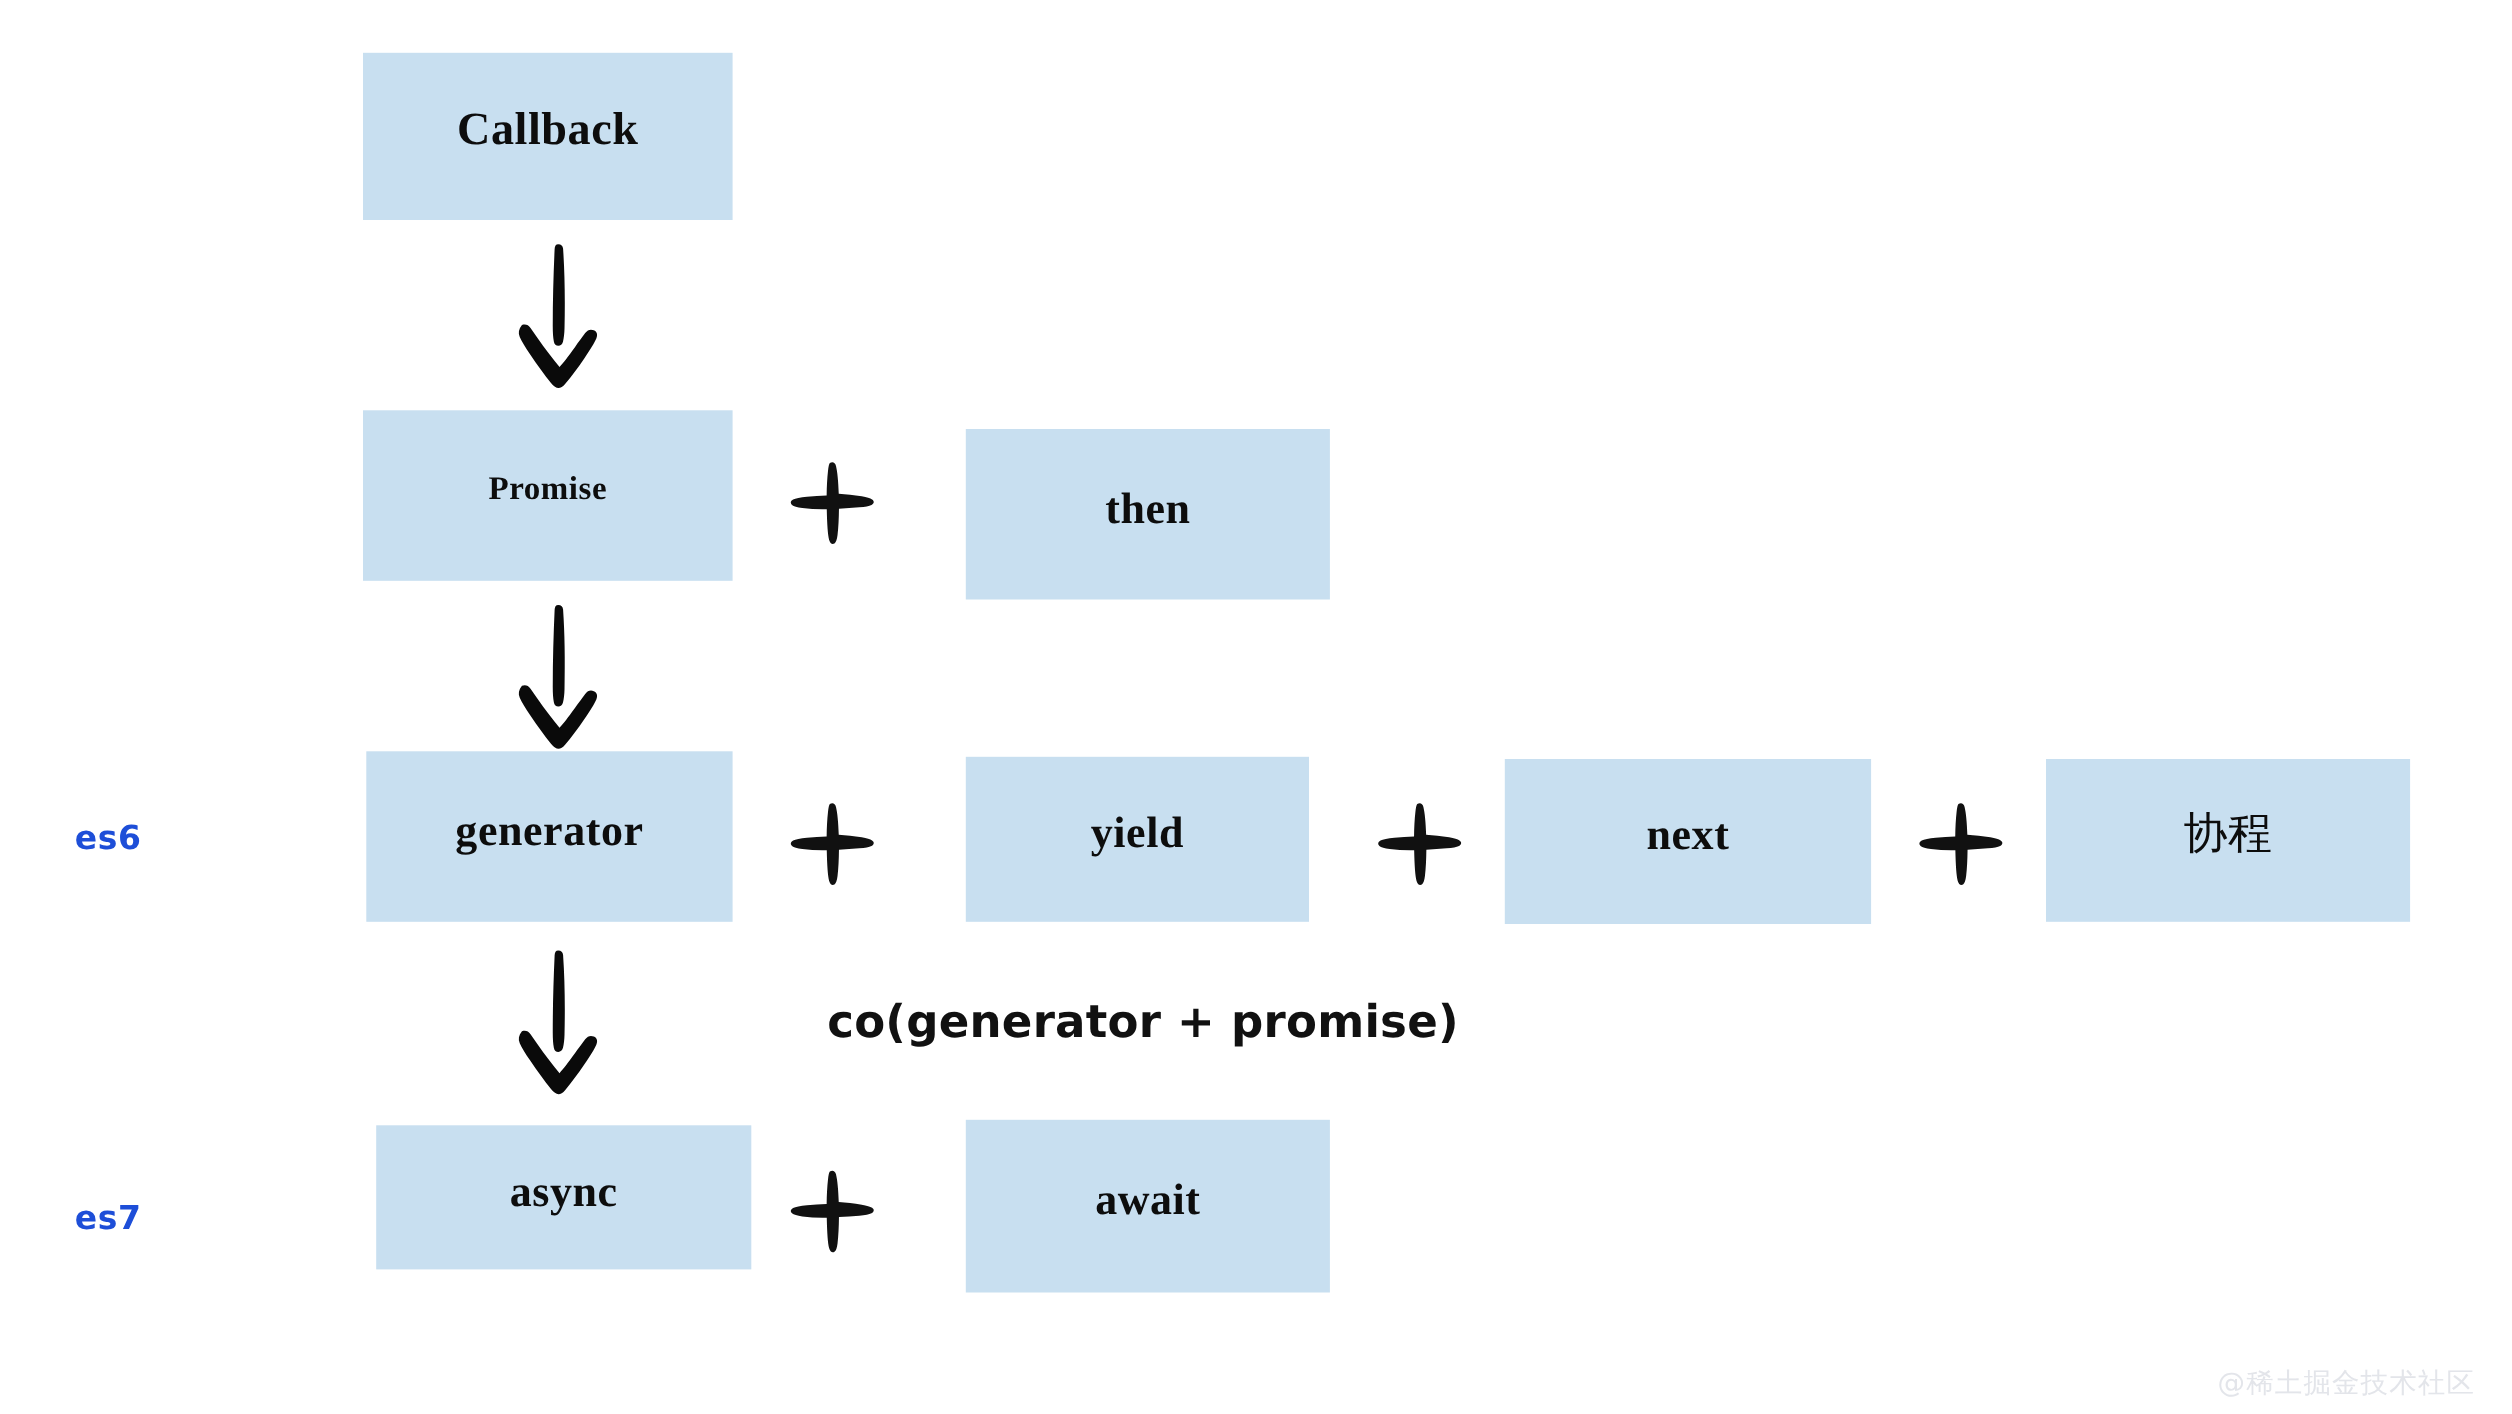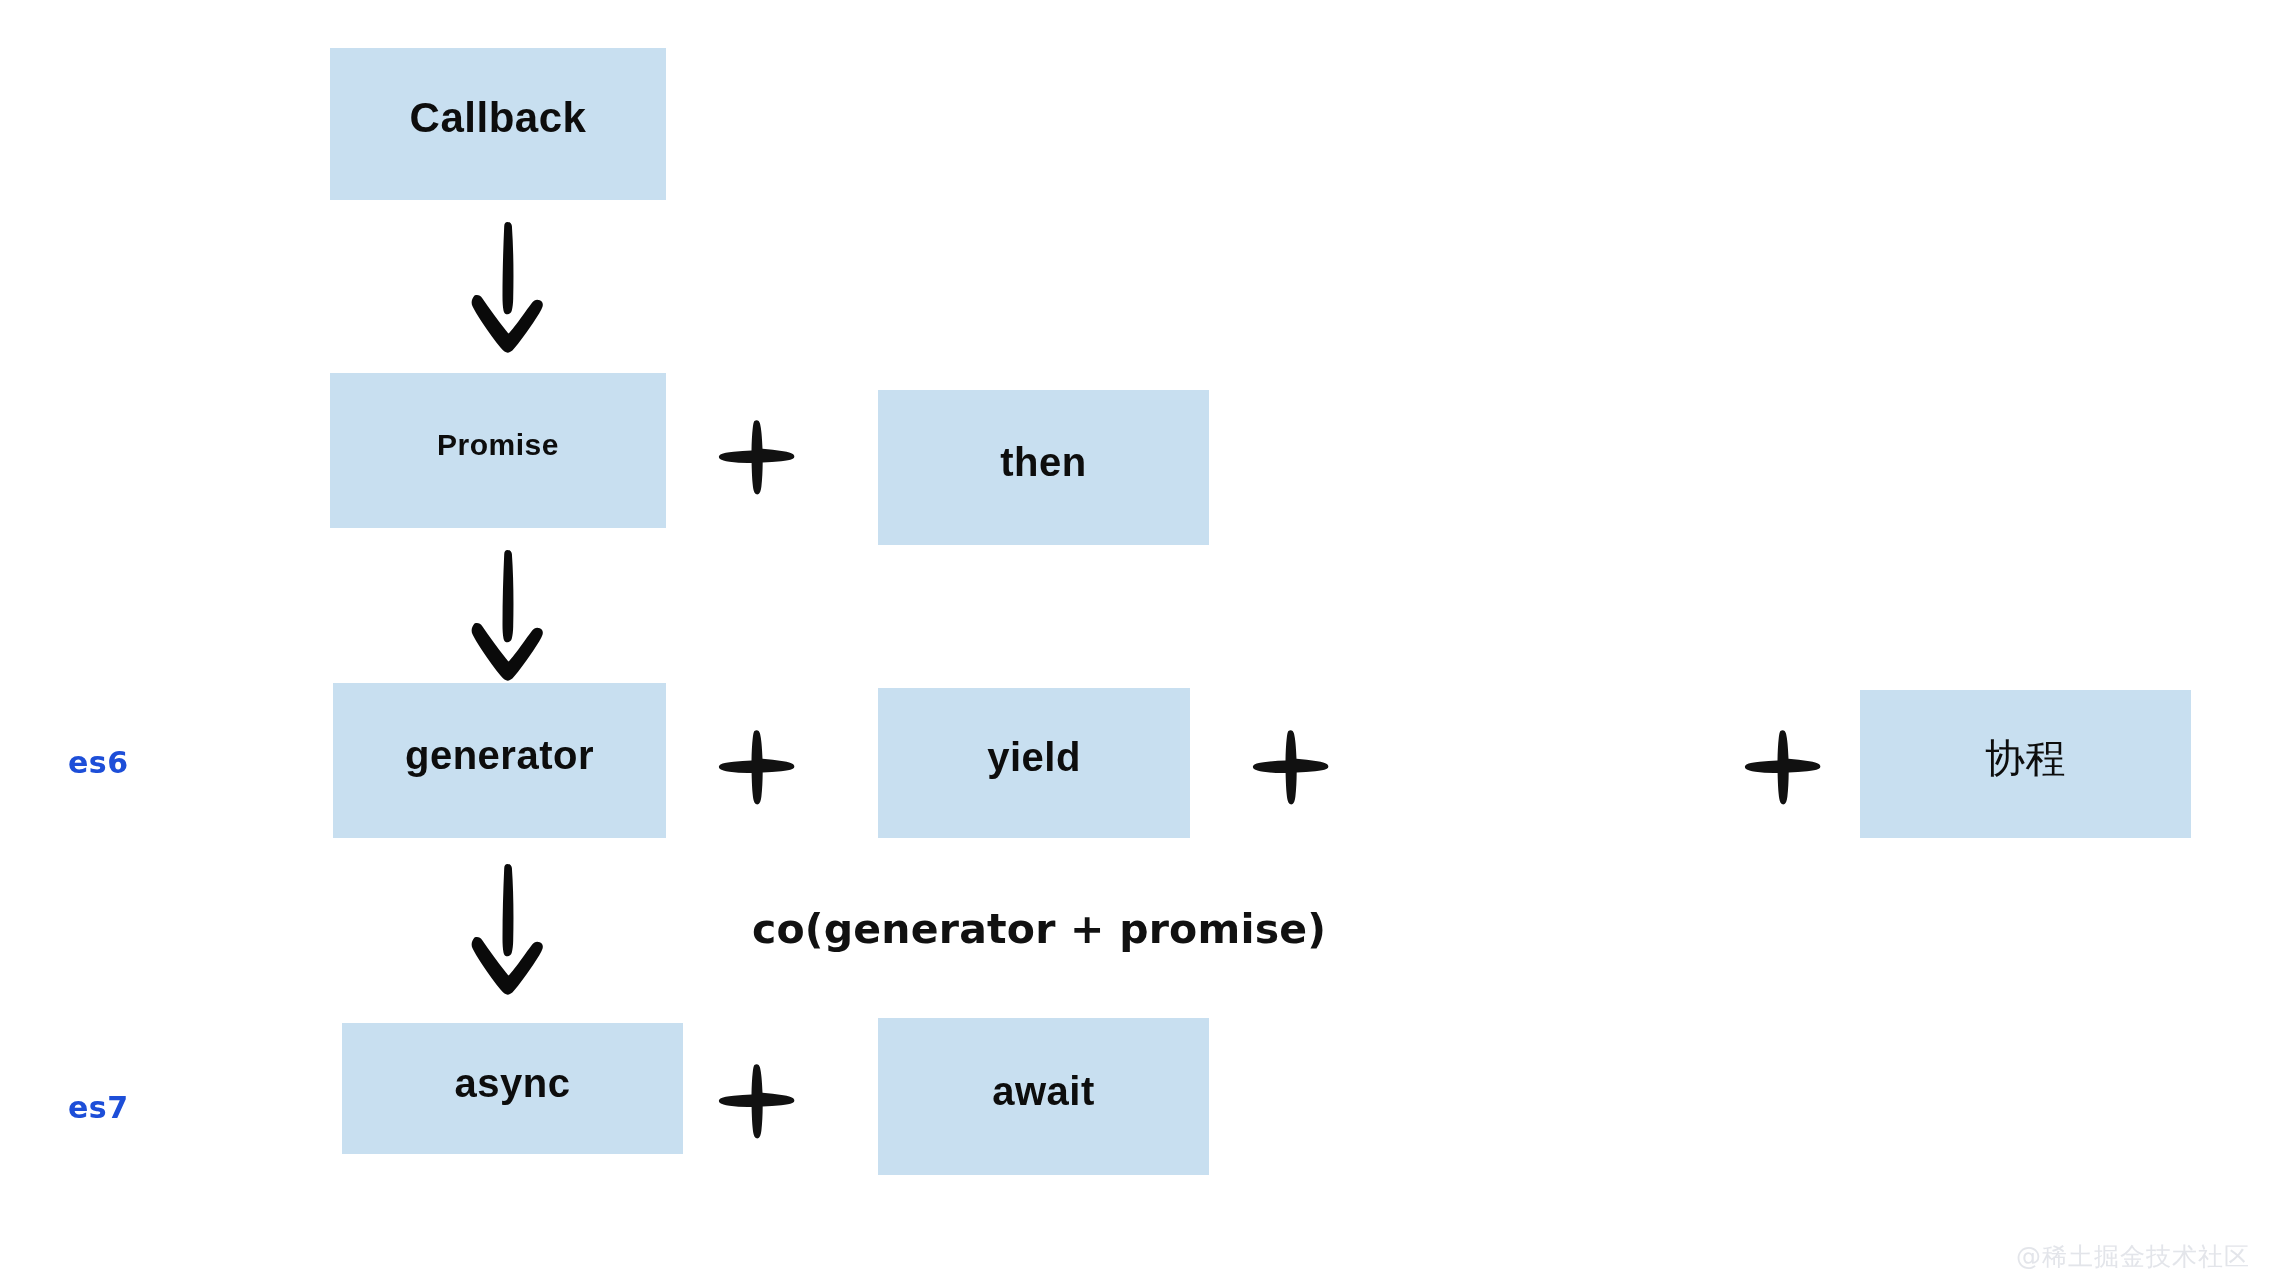--- a/index.html
+++ b/index.html
@@ -22,21 +22,21 @@
   
   .node {
     position: absolute;
     background: #c8dff0;
     display: flex;
     align-items: center;
     justify-content: center;
     box-sizing: border-box;
   }
   .node .node-label {
-    font-family: Liberation Sans, sans-serif;
+    font-family: Liberation Serif, serif;
     font-weight: 700;
     color: #0d0d0d;
     letter-spacing: 0.5px;
     line-height: 1;
     white-space: nowrap;
     transform: translateY(-6px);
   }
 
   
   #node-callback  { left: 330px; top: 48px;   width: 336px; height: 152px; }
@@ -177,20 +177,23 @@
   <div class="node" id="node-yield">
     <span class="node-label">yield</span>
   </div>
 
   <div class="plus" id="plus-yield-next">
     <svg viewBox="0 0 78 78" xmlns="http://www.w3.org/2000/svg">
       <path d="M36.4 3.0 C38.8 1.4 41.2 2.4 42.0 5.6 C43.3 11.0 44.1 19.4 44.5 30.8 C51.2 31.2 58.2 32.0 65.4 33.2 C70.0 34.0 73.2 34.9 74.8 36.0 C77.0 37.5 76.8 39.8 74.3 41.0 C72.2 42.0 68.5 42.7 63.2 43.2 C57.0 43.8 50.8 44.2 44.7 44.4 C44.6 53.4 44.2 61.4 43.4 68.4 C42.9 72.6 42.0 75.1 40.6 76.0 C38.6 77.2 36.6 76.0 35.7 72.6 C34.6 68.2 33.9 59.0 33.6 45.0 C26.0 45.2 18.6 44.8 11.4 43.8 C6.6 43.1 3.5 42.2 2.0 41.0 C0.2 39.5 0.6 37.4 3.0 36.2 C5.2 35.1 9.4 34.3 15.6 33.7 C21.6 33.1 27.6 32.7 33.5 32.5 C33.6 24.0 34.0 16.6 34.7 10.4 C35.1 6.4 35.7 3.8 36.4 3.0 Z" fill="currentColor"></path>
     </svg>
   </div>
 
+  <div class="node" id="node-next">
+    <span class="node-label">next</span>
+  </div>
 
   <div class="plus" id="plus-next-coroutine">
     <svg viewBox="0 0 78 78" xmlns="http://www.w3.org/2000/svg">
       <path d="M36.4 3.0 C38.8 1.4 41.2 2.4 42.0 5.6 C43.3 11.0 44.1 19.4 44.5 30.8 C51.2 31.2 58.2 32.0 65.4 33.2 C70.0 34.0 73.2 34.9 74.8 36.0 C77.0 37.5 76.8 39.8 74.3 41.0 C72.2 42.0 68.5 42.7 63.2 43.2 C57.0 43.8 50.8 44.2 44.7 44.4 C44.6 53.4 44.2 61.4 43.4 68.4 C42.9 72.6 42.0 75.1 40.6 76.0 C38.6 77.2 36.6 76.0 35.7 72.6 C34.6 68.2 33.9 59.0 33.6 45.0 C26.0 45.2 18.6 44.8 11.4 43.8 C6.6 43.1 3.5 42.2 2.0 41.0 C0.2 39.5 0.6 37.4 3.0 36.2 C5.2 35.1 9.4 34.3 15.6 33.7 C21.6 33.1 27.6 32.7 33.5 32.5 C33.6 24.0 34.0 16.6 34.7 10.4 C35.1 6.4 35.7 3.8 36.4 3.0 Z" fill="currentColor"></path>
     </svg>
   </div>
 
   <div class="node" id="node-coroutine">
     <span class="node-label">协程</span>
   </div>

